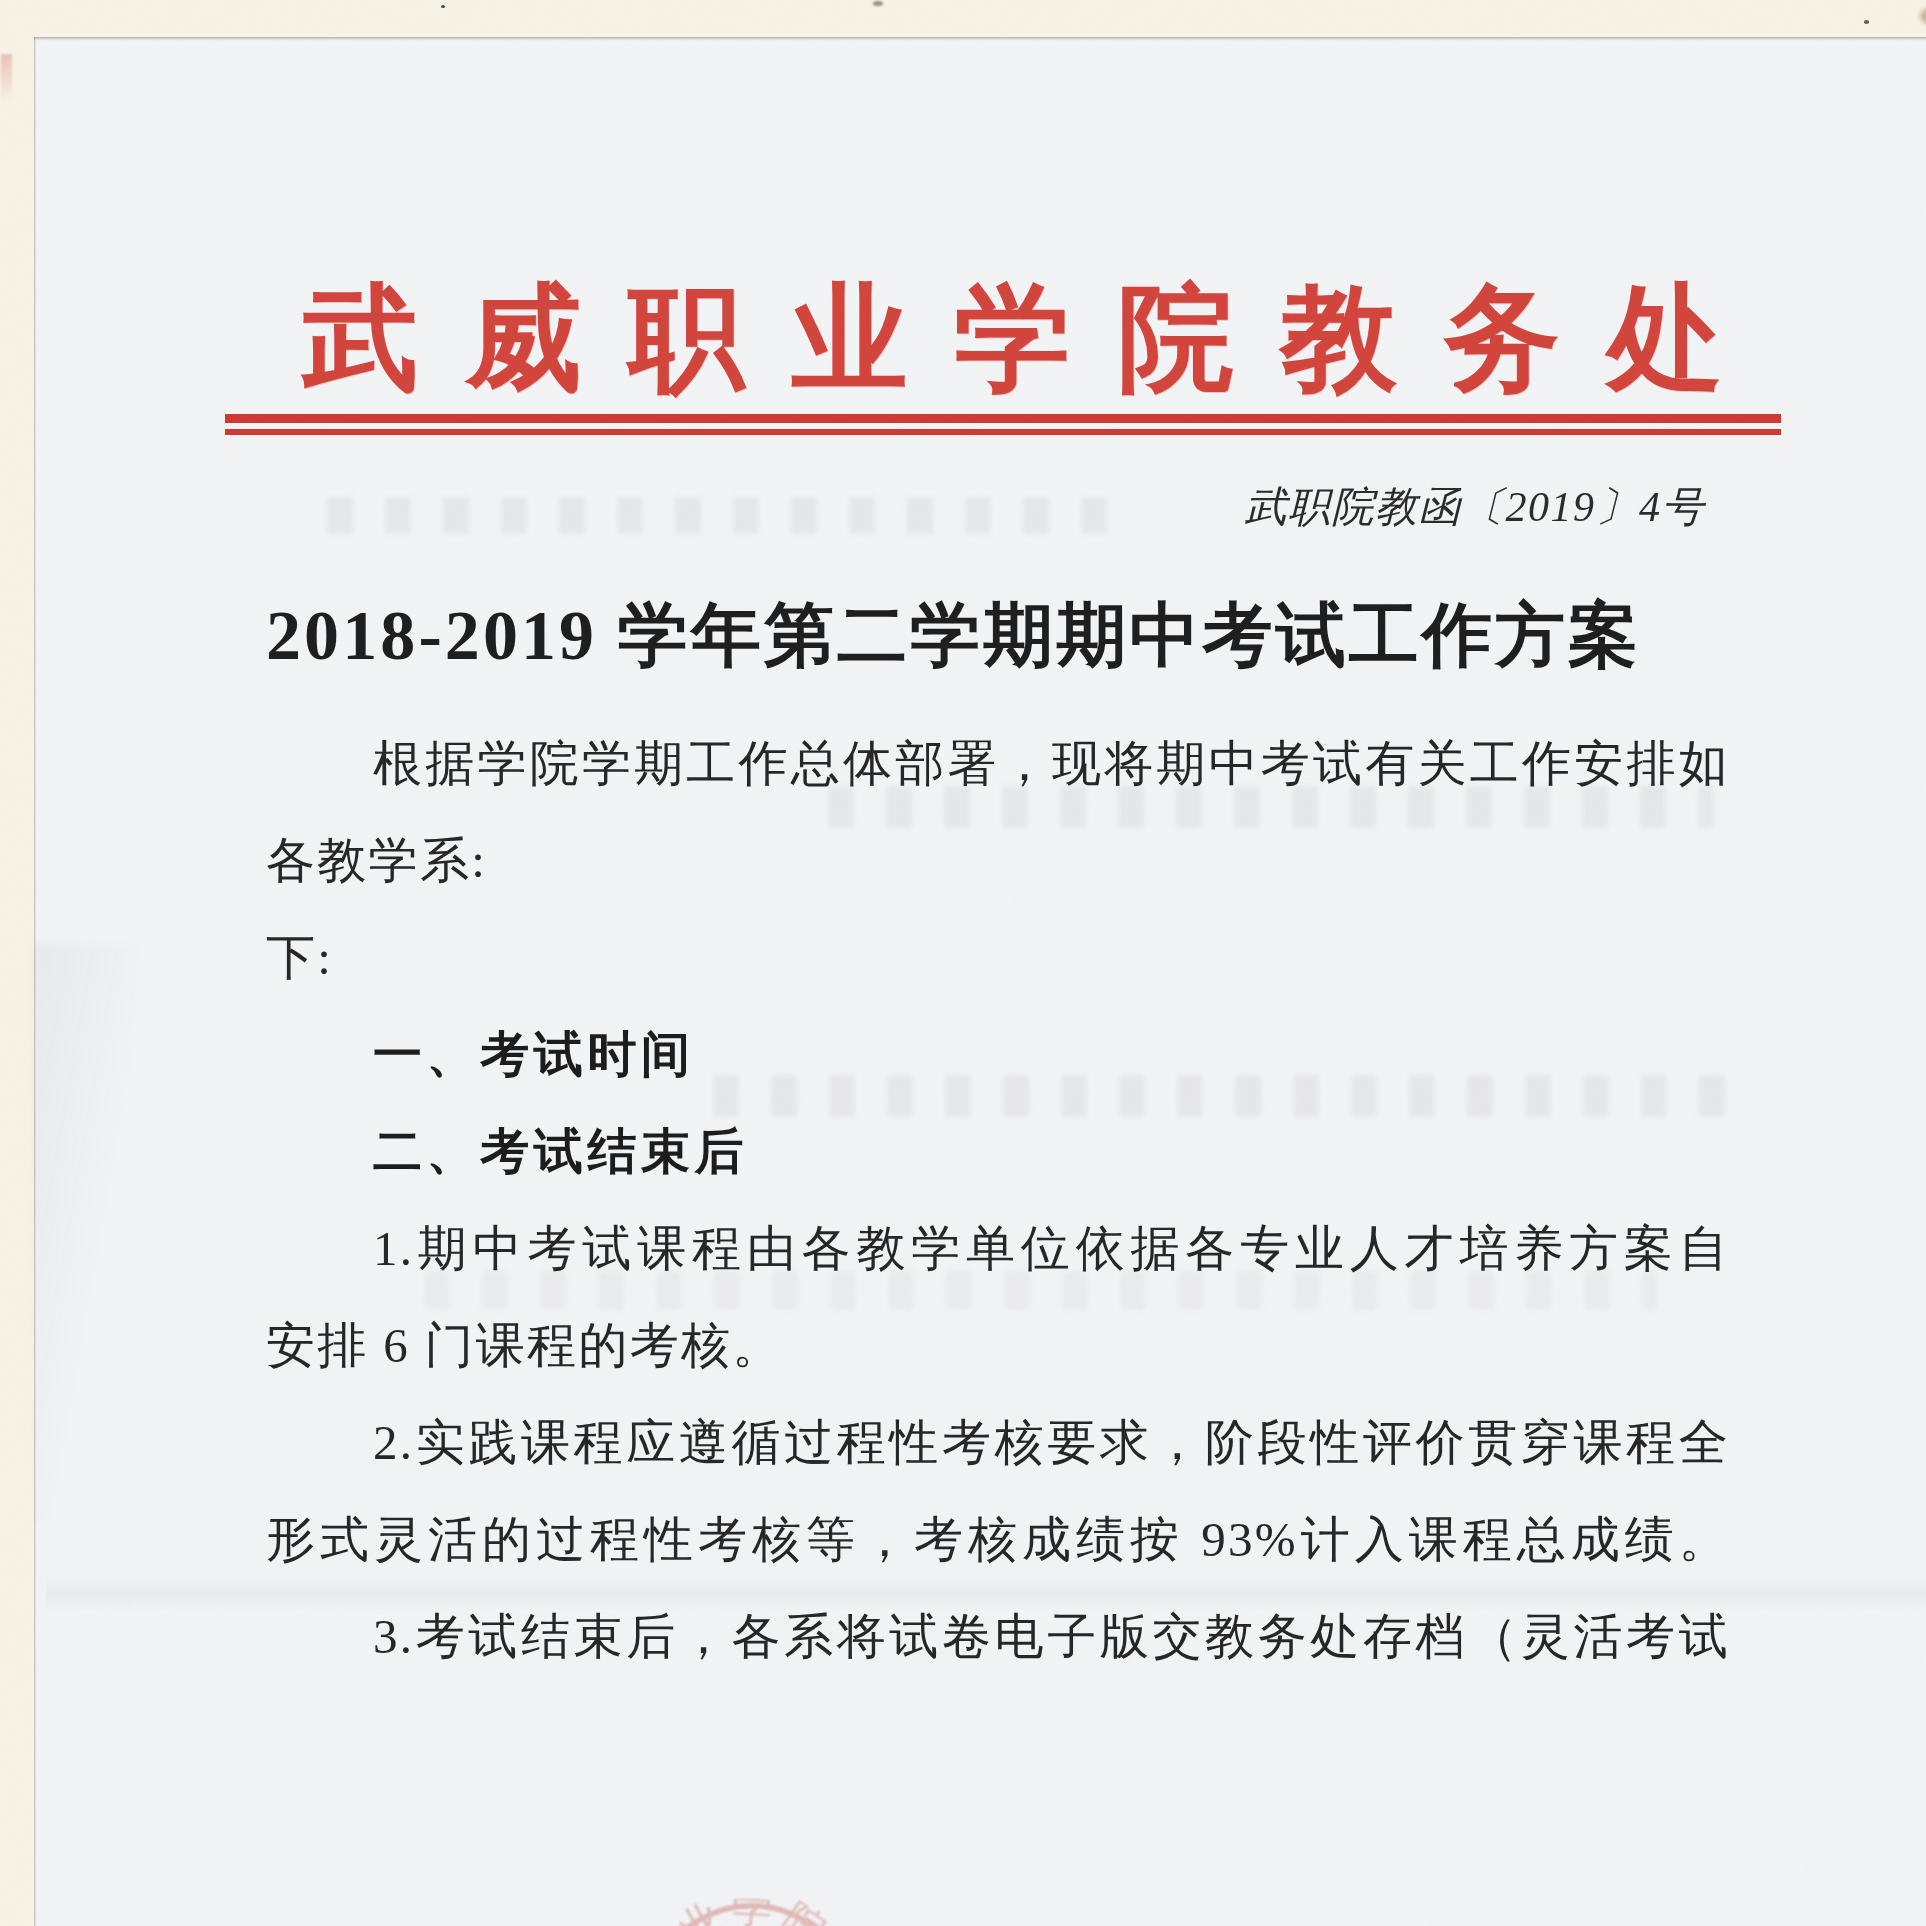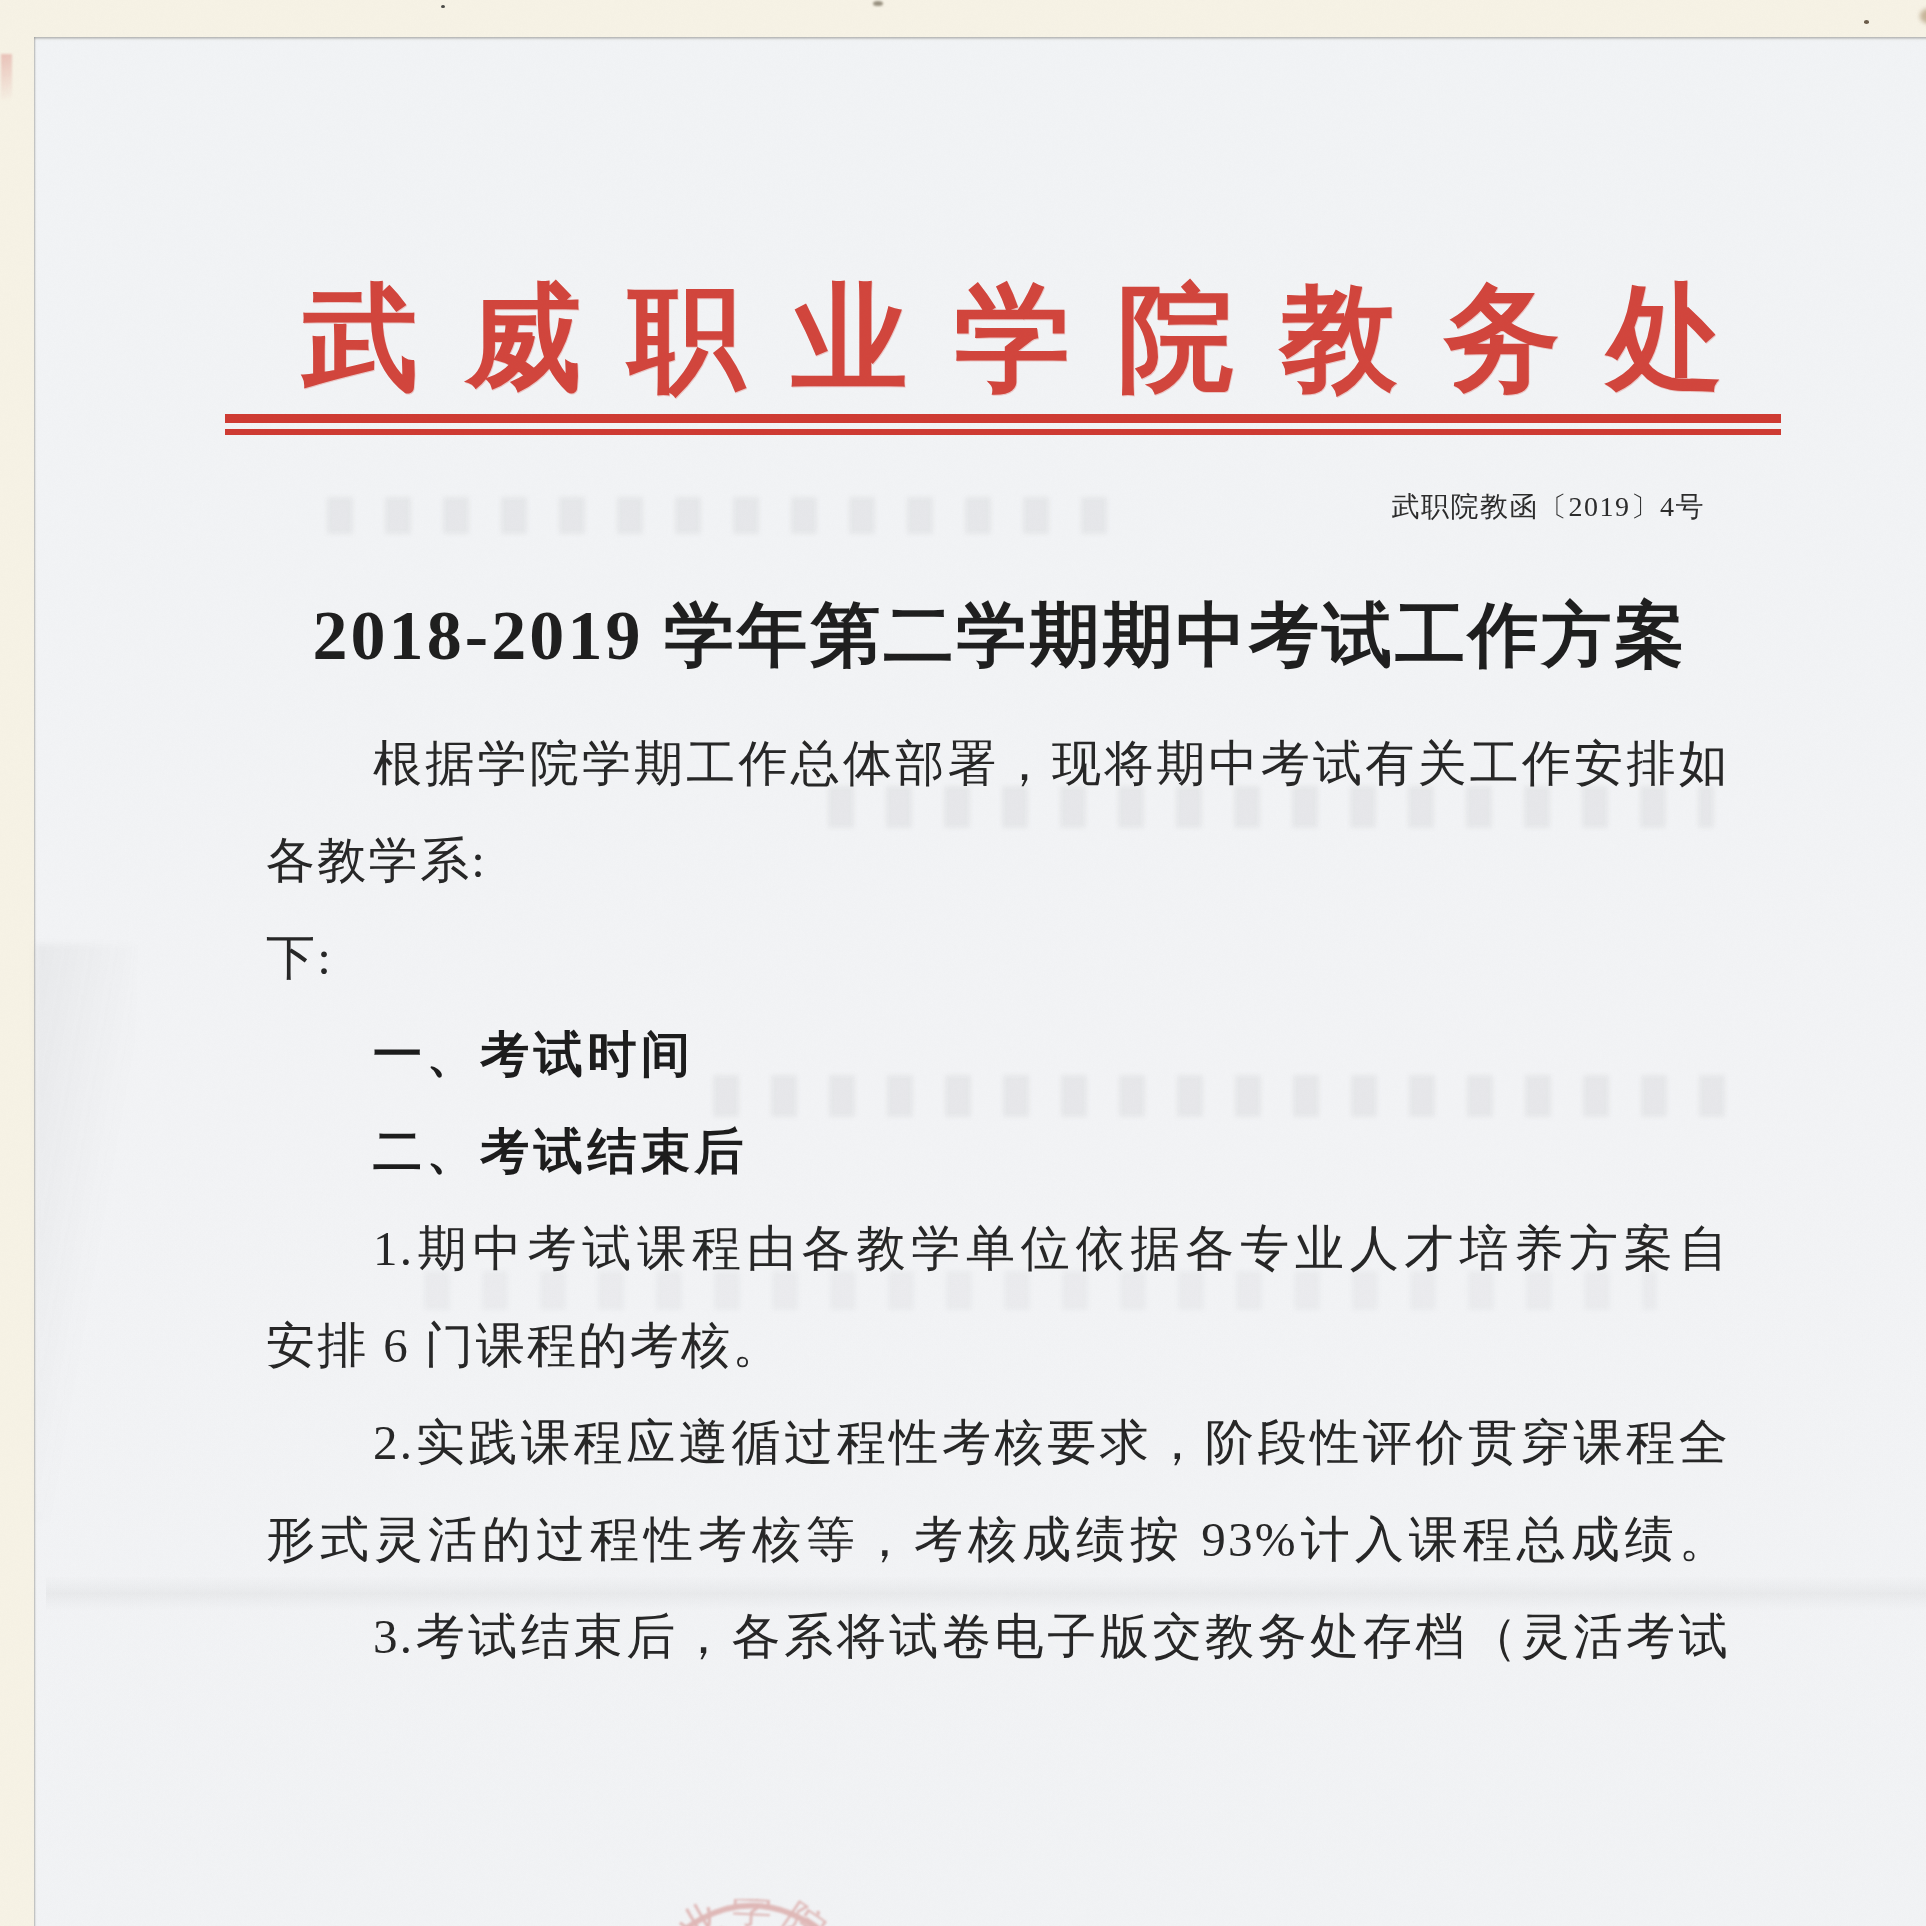--- a/index.html
+++ b/index.html
@@ -61,29 +61,29 @@
     text-align:justify;text-align-last:justify;
     font-family:"Liberation Serif","DejaVu Serif",serif;
     text-shadow:0.8px 0.8px 0 rgba(210,69,60,.25);
     white-space:nowrap;
   }
   .rule{position:absolute;background:#cf3a32;}
   .rule-top-thick{left:225px;top:414px;width:1556px;height:9.2px;}
   .rule-top-thin{left:225px;top:429px;width:1556px;height:6.2px;}
   .doc-number{
     position:absolute;left:266px;top:480px;width:1439px;
-    font-size:28px;line-height:54px;color:#2b2b2b;
-    text-align:right;letter-spacing:1.5px;
+    font-size:42px;line-height:54px;color:#2b2b2b;
+    text-align:right;letter-spacing:1.5px;font-style:italic;
   }
 
   
   .doc-title{
     position:absolute;left:266px;top:589px;width:1468px;
     font-size:70px;line-height:94px;font-weight:700;color:#1e1e1e;
-    text-align:center;letter-spacing:3.1px;
+    text-align:left;letter-spacing:3.1px;
     font-family:"Liberation Serif","DejaVu Serif",serif;
   }
 
   
   .body-text{
     position:absolute;left:266px;top:715px;width:1464px;
     color:#262626;
   }
   .line{
     height:97px;line-height:97px;font-size:49px;letter-spacing:2.3px;

